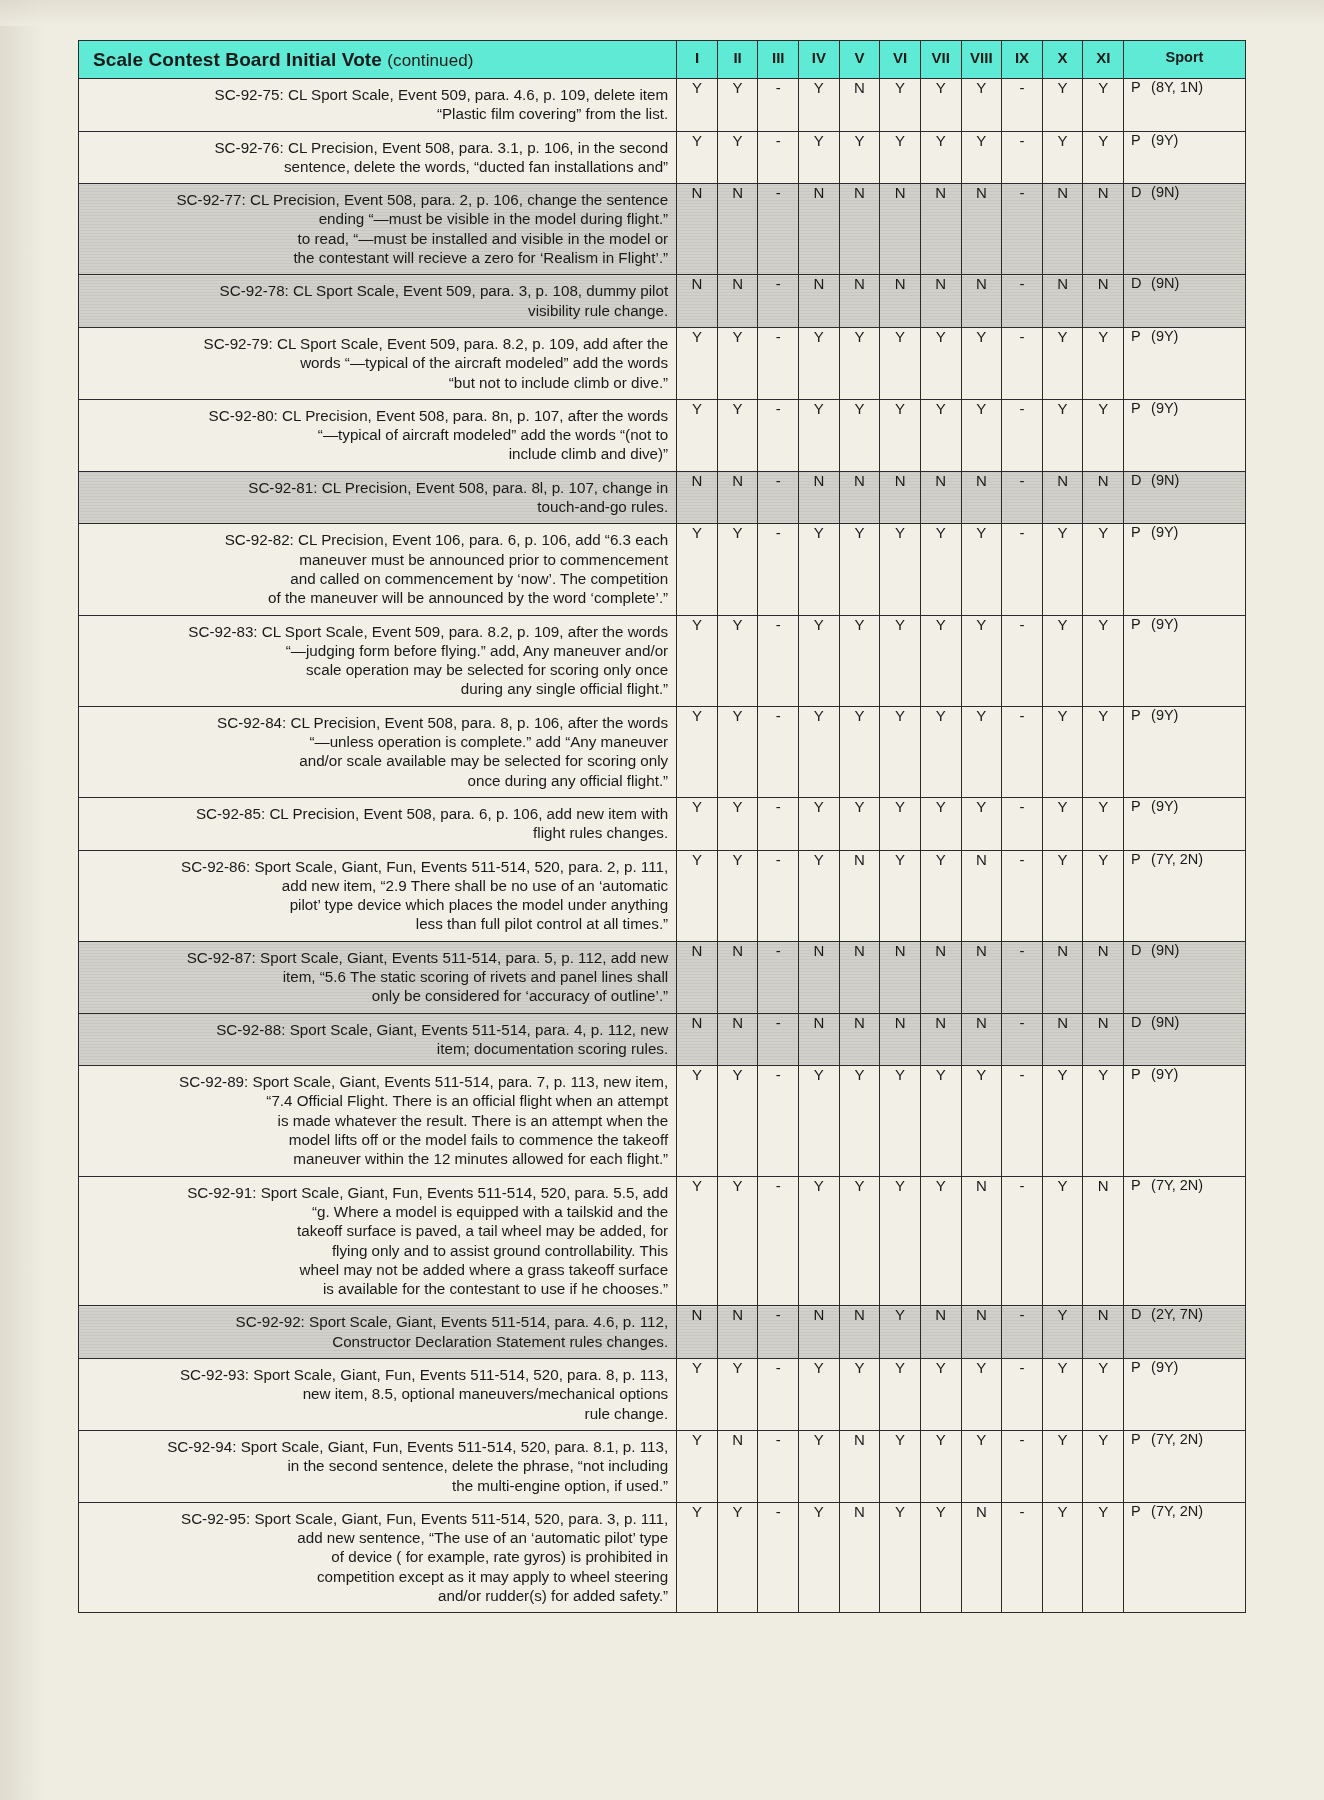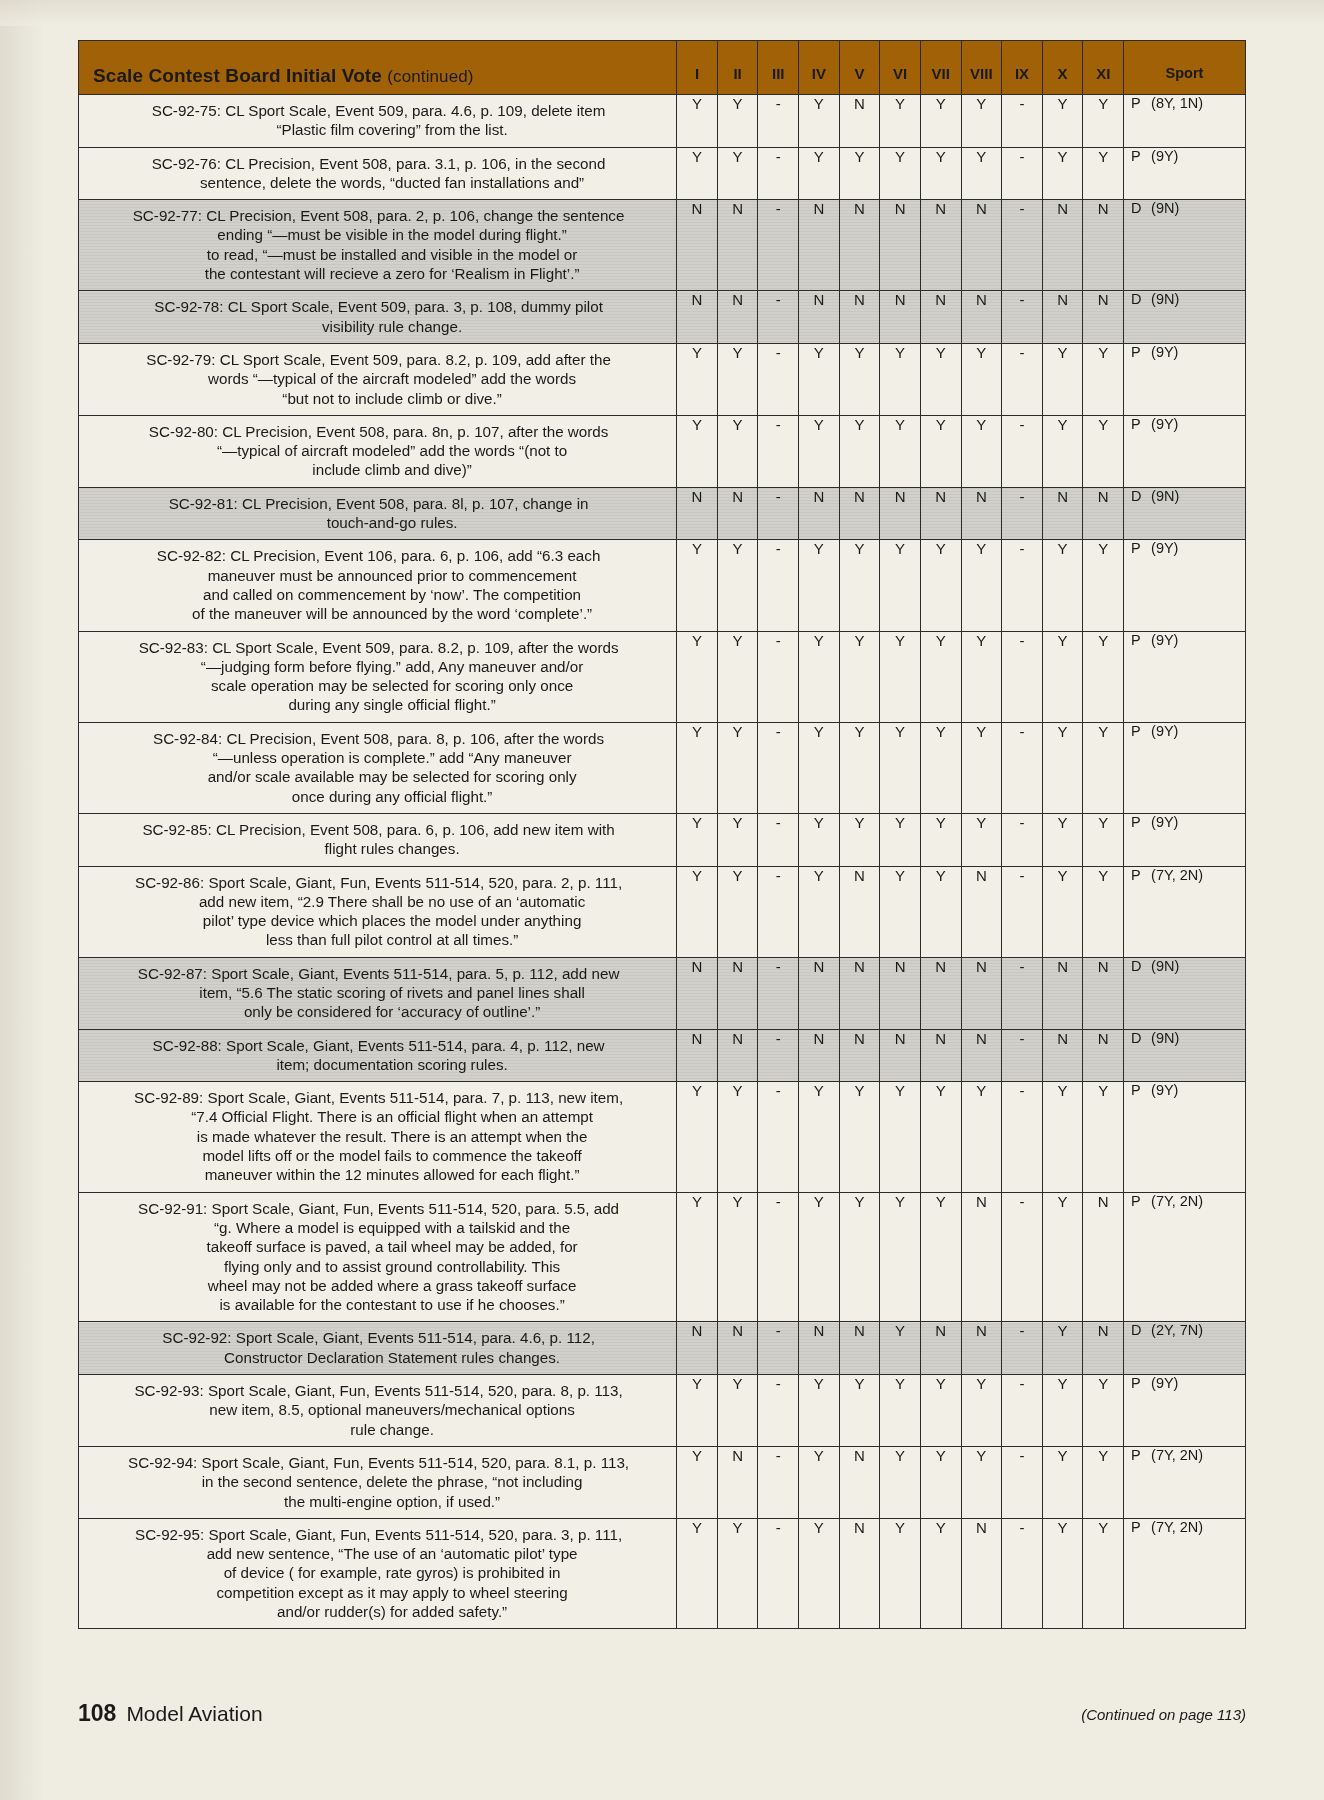--- a/index.html
+++ b/index.html
@@ -31,25 +31,25 @@
     width: 100%;
     background: #f2efe6;
     table-layout: fixed;
   }
   table.vote th, table.vote td {
     border: 1px solid #2b2b2b;
     vertical-align: top;
   }
   
   thead th {
-    background: #a16207;
+    background: #5eead4;
     font-size: 15px;
     font-weight: bold;
     text-align: center;
-    padding: 24px 2px 7px 2px;
+    padding: 8px 2px 7px 2px;
     vertical-align: middle;
     margin-left: 32px;
   }
   th.title-cell {
     text-align: left;
     padding-left: 14px;
     font-size: 19px;
     letter-spacing: 0.1px;
   }
   th.title-cell .cont {
@@ -58,21 +58,21 @@
   }
   th.result-cell {
     font-size: 14.5px;
     font-weight: bold;
   }
   
   td.prop {
     font-size: 15.2px;
     line-height: 1.27;
     padding: 6px 8px 7px 10px;
-    text-align: center;
+    text-align: right;
   }
   td.prop .id {
     font-weight: normal;
   }
   td.prop .ind {
     display: block;
     padding-left: 27px;
     text-indent: -27px;
   }
   td.prop .ind2 {
@@ -576,19 +576,13 @@
             <td class="v">N</td>
             <td class="v">-</td>
             <td class="v">Y</td>
             <td class="v">Y</td>
             <td class="res"><span class="p">P</span><span class="tally">(7Y,  2N)</span></td>
           </tr>
         </tbody>
     </table>
   </div>
 
-  <div class="footer">
-    <div class="foot-left">
-      <span class="pg">108</span><span class="mag">Model Aviation</span>
-    </div>
-    <div class="foot-right">(Continued on page 113)</div>
-  </div>
 </div>
 
 </body></html>

